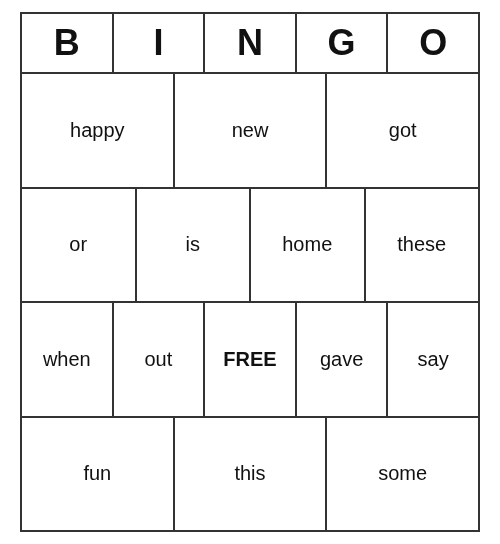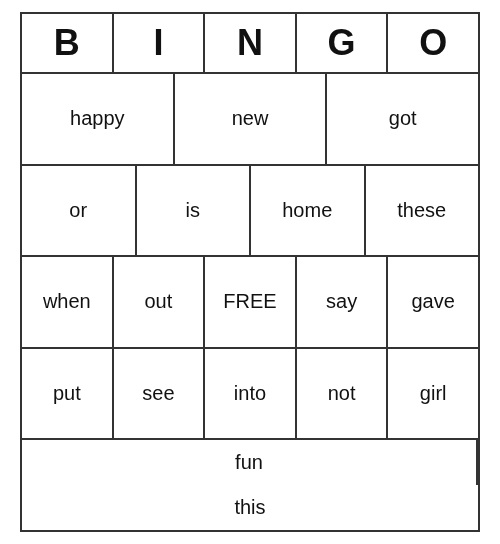--- a/index.html
+++ b/index.html
@@ -54,41 +54,40 @@
     }
 
     .bingo-row {
       display: flex;
       flex: 1;
       border-bottom: 2px solid #333;
     }
 
     .bingo-row:last-child {
       border-bottom: none;
-      flex-direction: column;
     }
 
     .bingo-cell {
       flex: 1;
       display: flex;
       align-items: center;
       justify-content: center;
       font-size: 20px;
       border-right: 2px solid #333;
       color: #111;
       text-align: center;
       padding: 2px;
     }
 
     .bingo-cell:last-child {
       border-right: none;
     }
 
     .bingo-cell.free {
-      font-weight: normal;
+      font-weight: bold;
       font-size: 20px;
     }
   </style>
 </head>
 <body>
 
 <div class="bingo-card">
   <div class="bingo-header">
   <div class="bingo-header-cell">B</div>
       <div class="bingo-header-cell">I</div>
@@ -105,28 +104,22 @@
       <div class="bingo-row">
         <div class="bingo-cell">or</div>
         <div class="bingo-cell">is</div>
         <div class="bingo-cell">home</div>
         <div class="bingo-cell">these</div>
       </div>
       <div class="bingo-row">
         <div class="bingo-cell">when</div>
         <div class="bingo-cell">out</div>
         <div class="bingo-cell free">FREE</div>
+        <div class="bingo-cell">gave</div>
         <div class="bingo-cell">say</div>
-        <div class="bingo-cell">gave</div>
-      </div>
-      <div class="bingo-row">
-        <div class="bingo-cell">put</div>
-        <div class="bingo-cell">see</div>
-        <div class="bingo-cell">into</div>
-        <div class="bingo-cell">not</div>
-        <div class="bingo-cell">girl</div>
       </div>
       <div class="bingo-row">
         <div class="bingo-cell">fun</div>
         <div class="bingo-cell">this</div>
+        <div class="bingo-cell">some</div>
       </div>
     </div>
 </div>
 
 </body></html>

